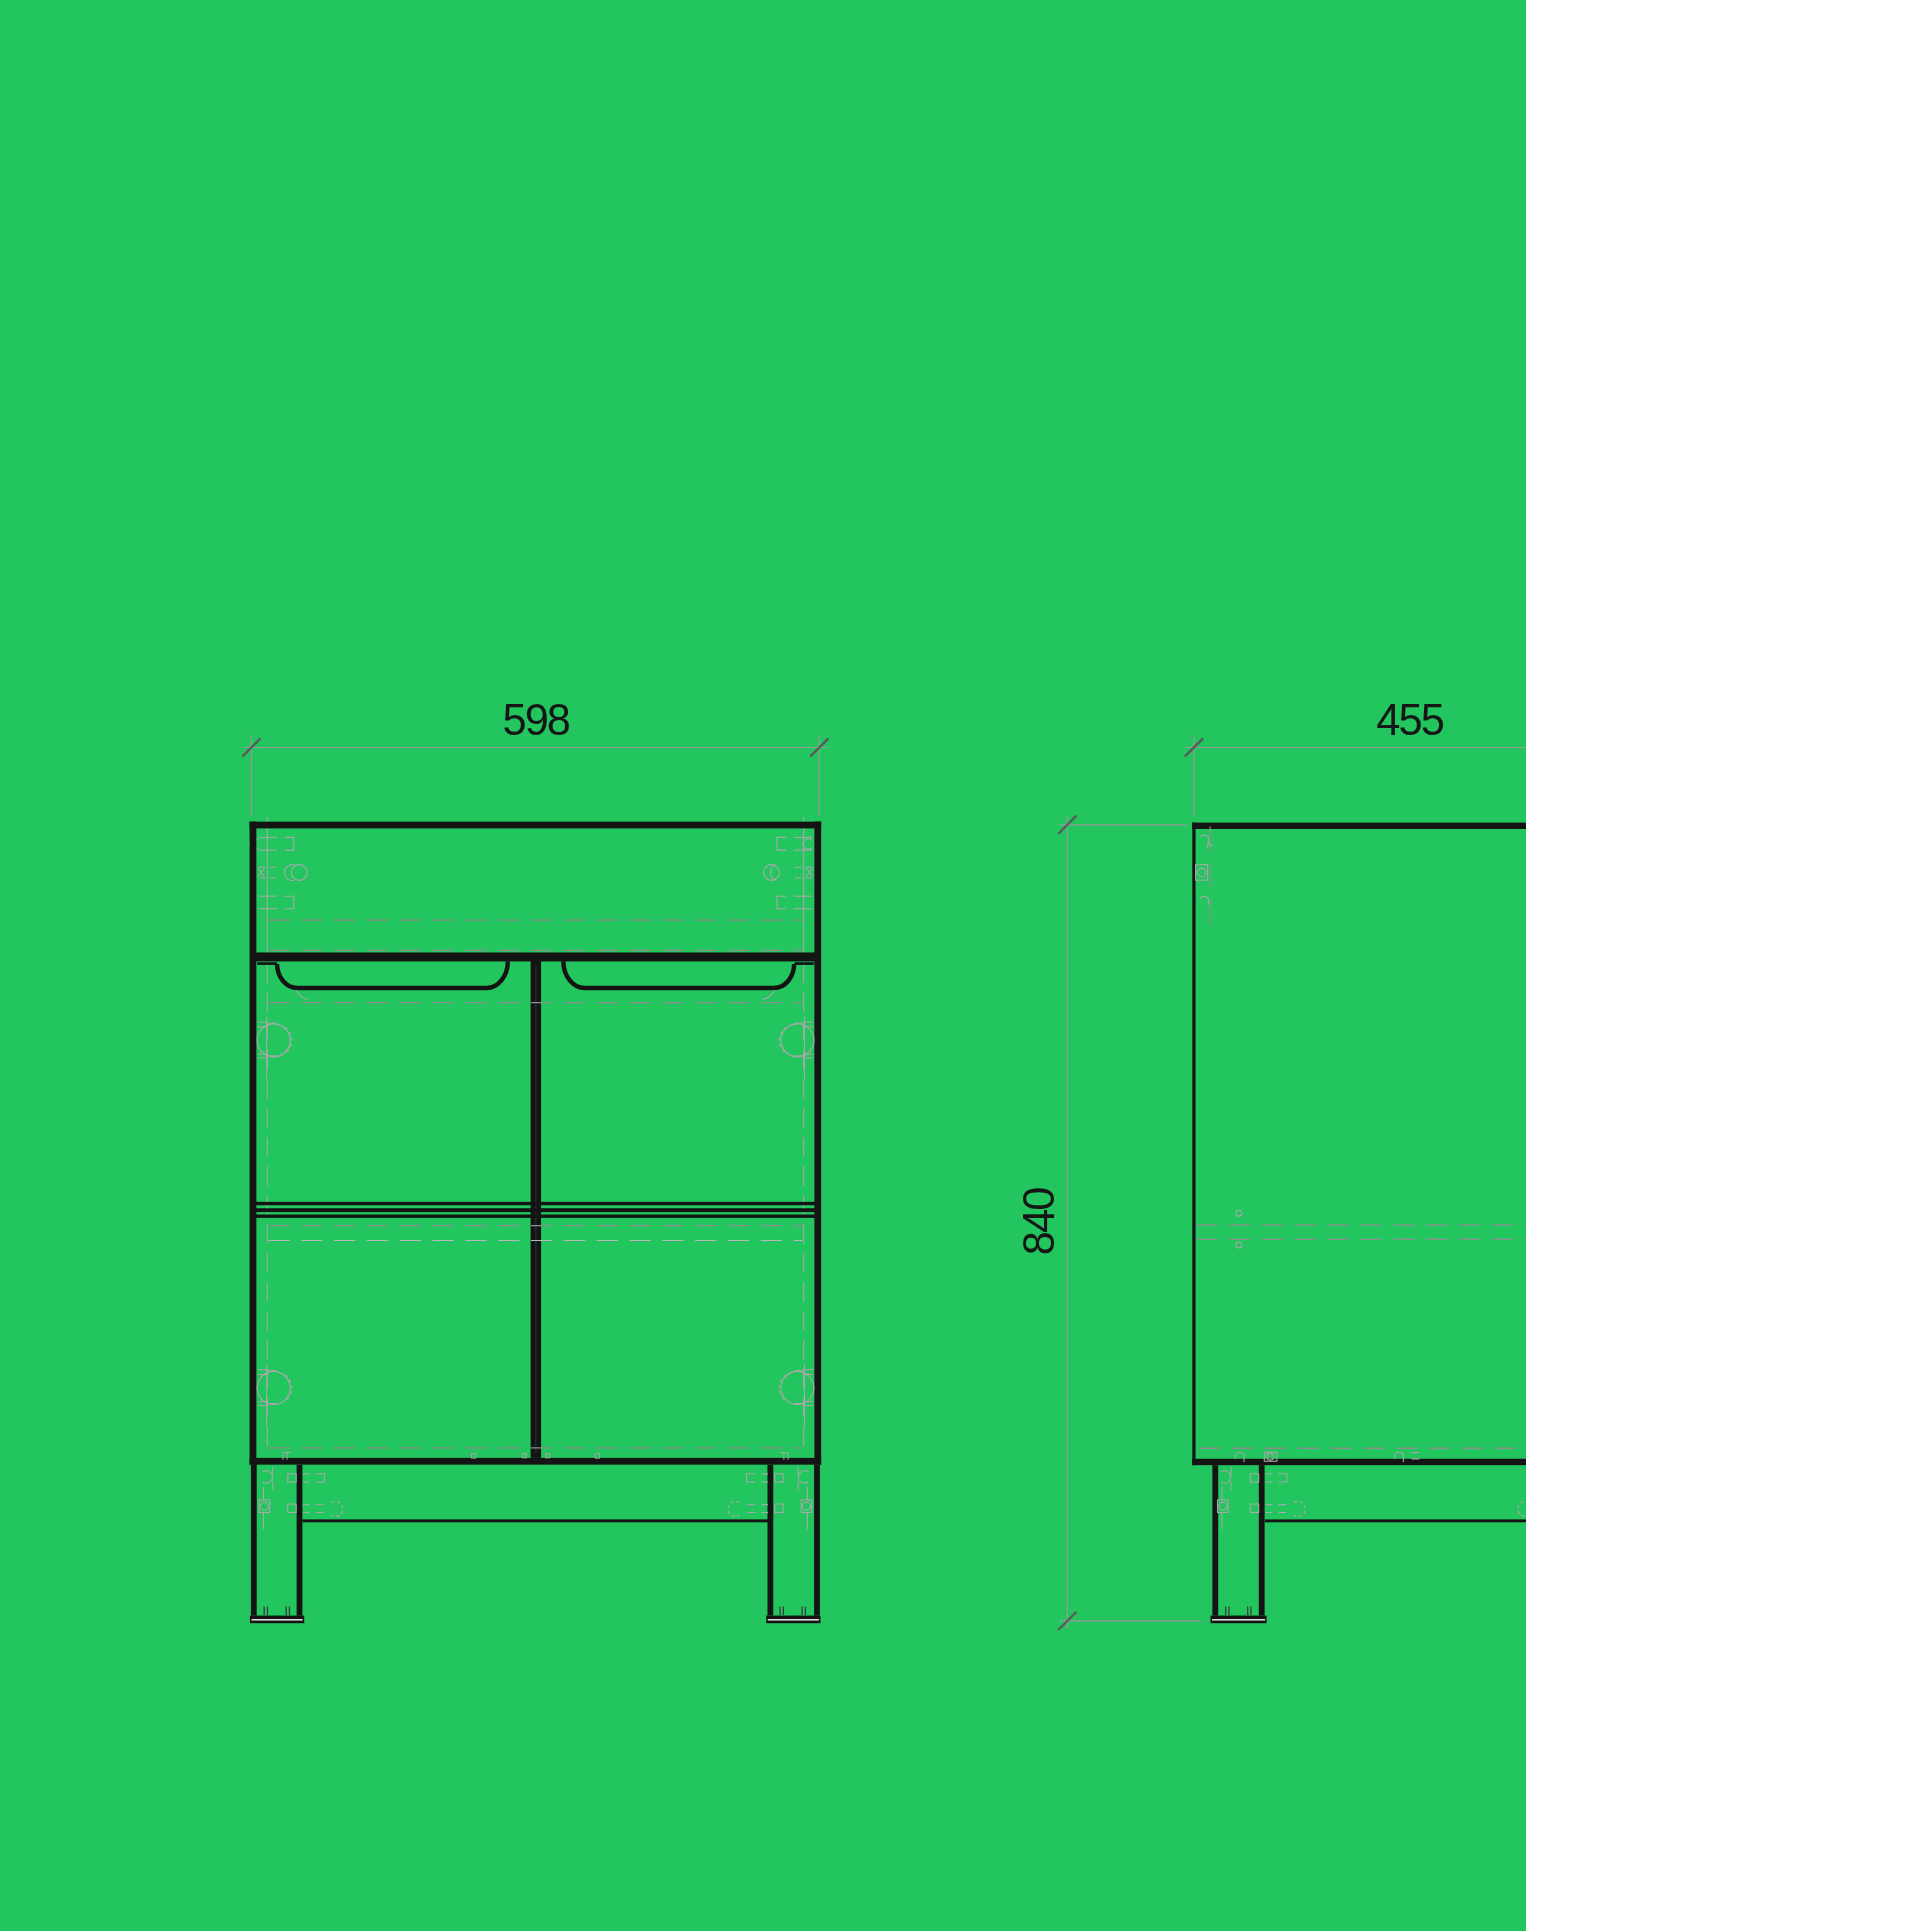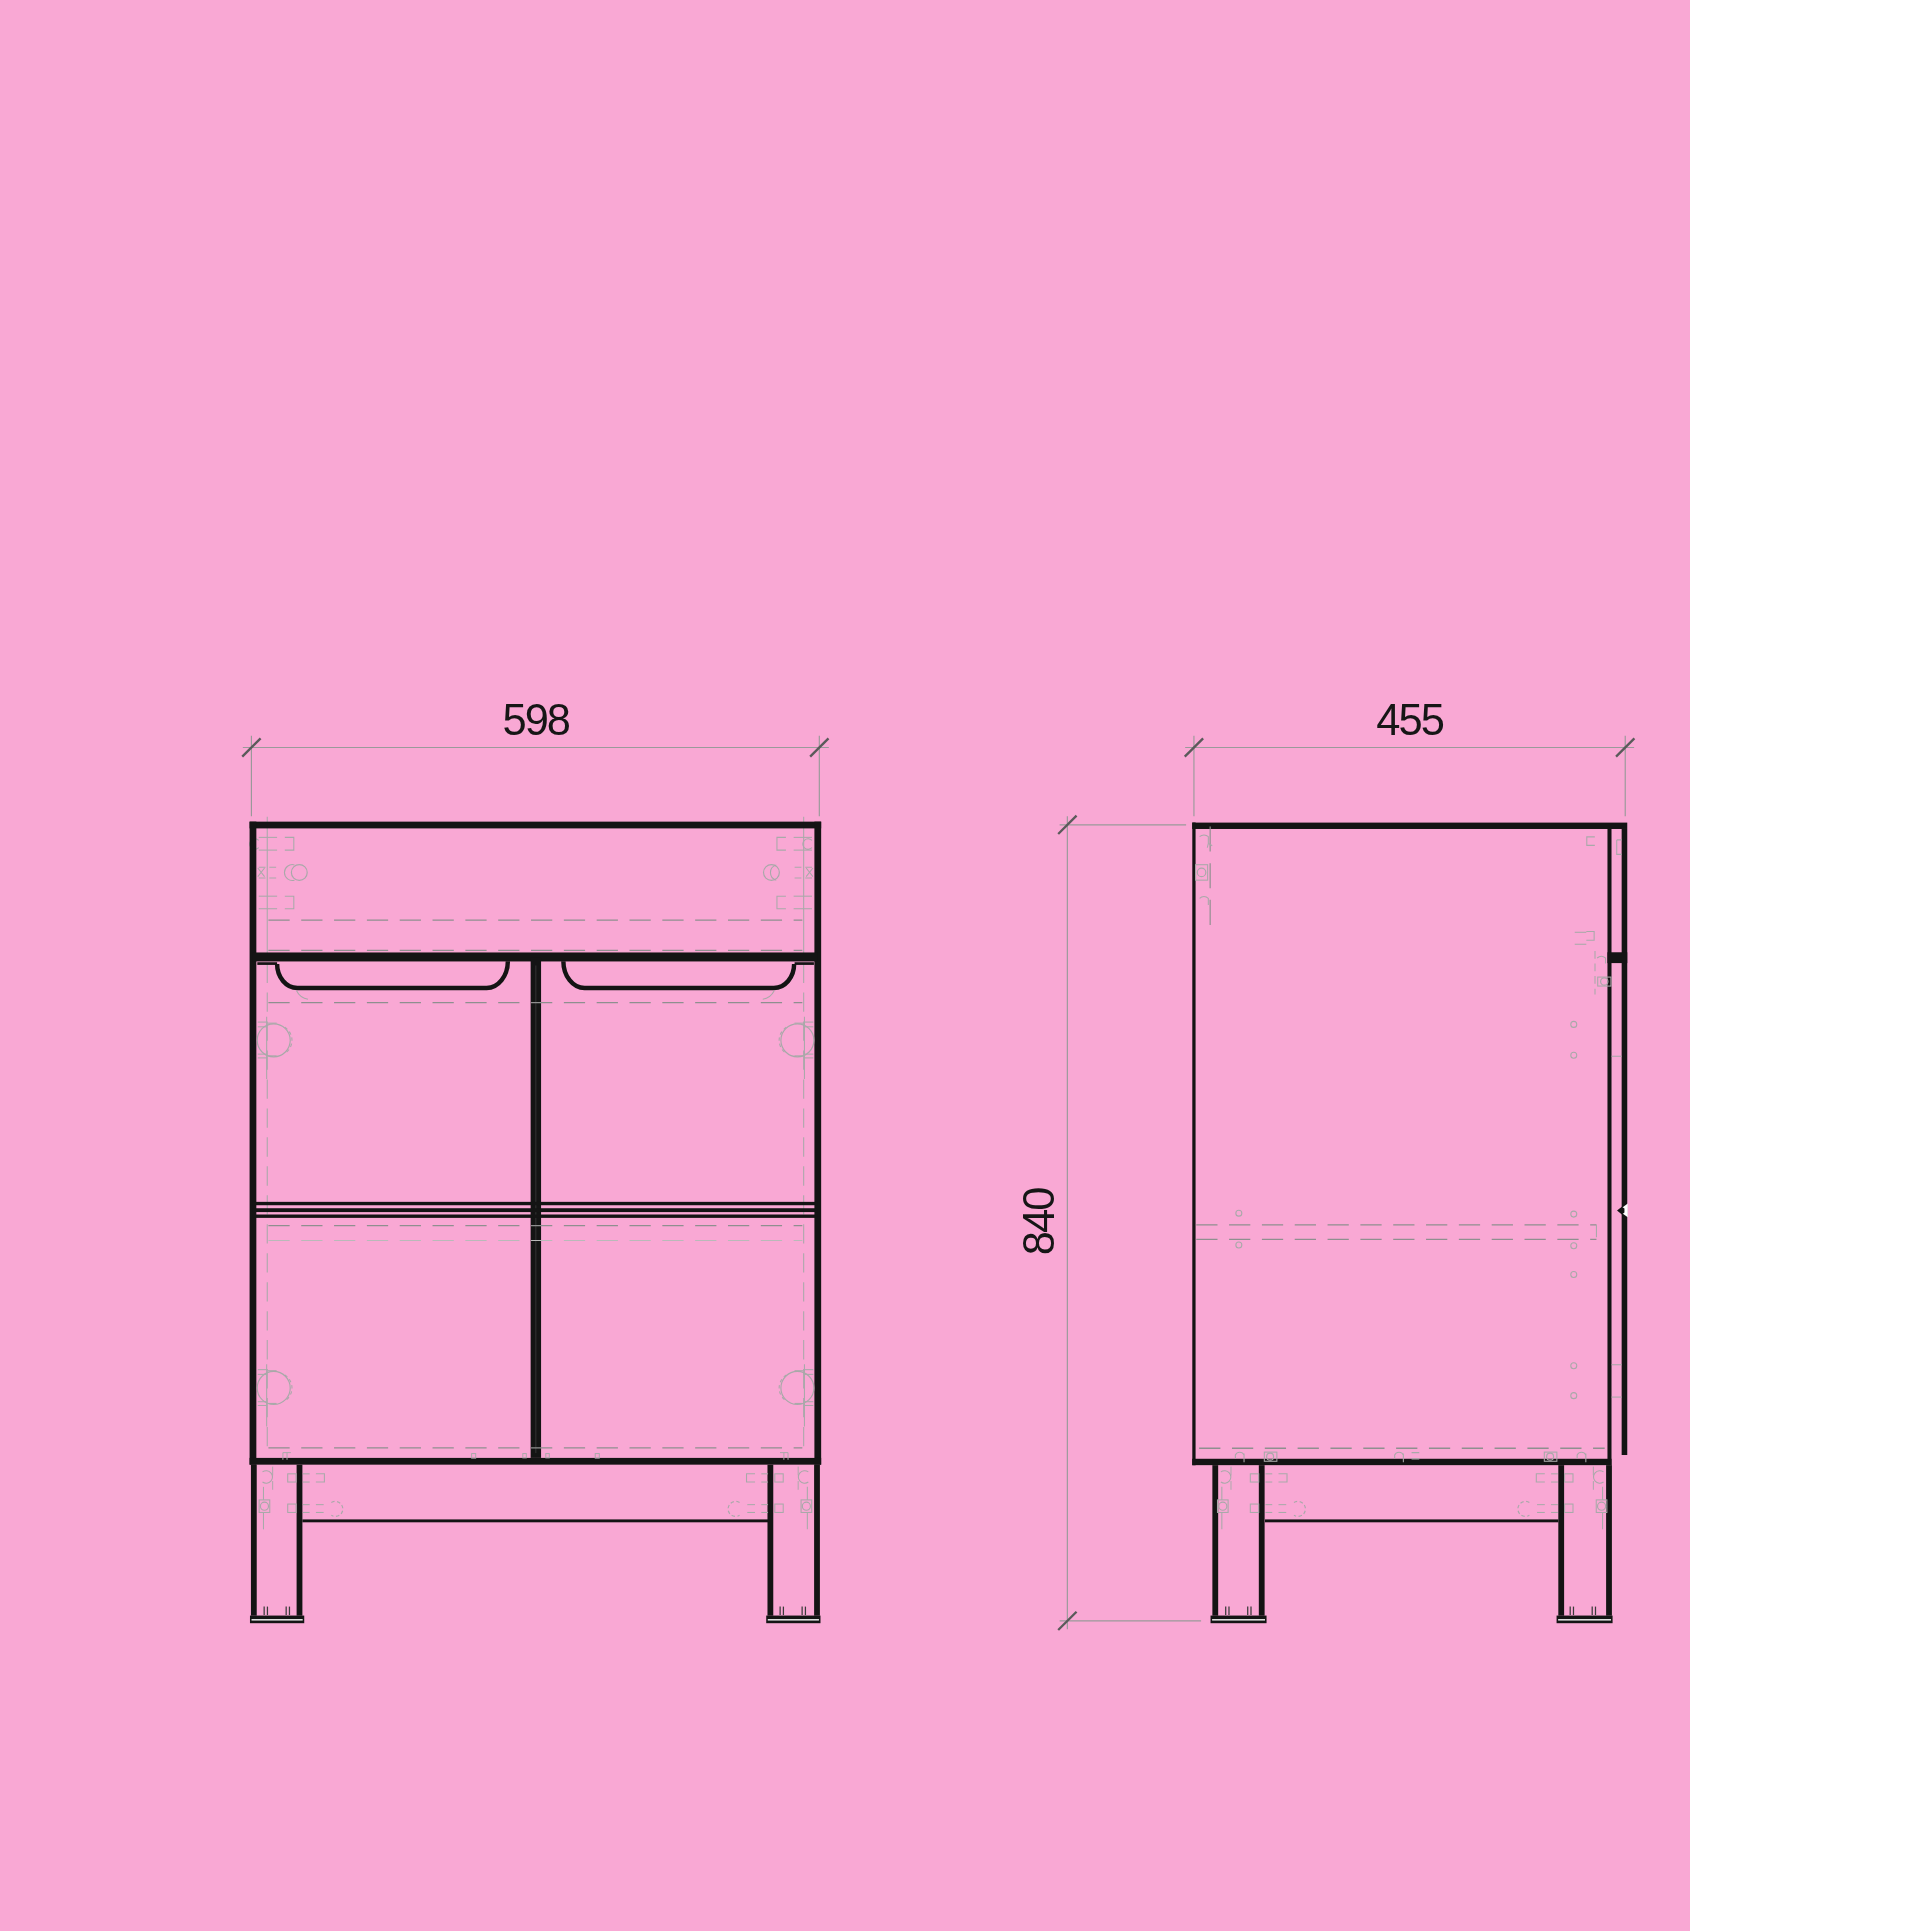--- a/index.html
+++ b/index.html
@@ -1,16 +1,16 @@
 <!DOCTYPE html>
 <html><head>
 <meta charset="utf-8">
 <style>
   html,body{margin:0;padding:0;background:#ffffff;}
-  .page{width:1690px;height:1931px;position:relative;background:#f9a8d4;overflow:hidden;}
+  .page{width:1526px;height:1931px;position:relative;background:#22c55e;overflow:hidden;}
   text{font-family:"Liberation Sans", sans-serif;fill:#161616;}
 </style>
 </head>
 <body>
 <div class="page">
 <svg width="1931" height="1931" viewBox="0 0 2000 2000" shape-rendering="geometricPrecision">
 
 <line x1="276.8" y1="846.0" x2="276.8" y2="988.0" stroke="#a9a9a9" stroke-width="1.1" stroke-linecap="butt"></line>
       <line x1="276.8" y1="998.0" x2="276.8" y2="1508.0" stroke="#a9a9a9" stroke-width="1.1" stroke-linecap="butt" stroke-dasharray="20 10"></line>
 

